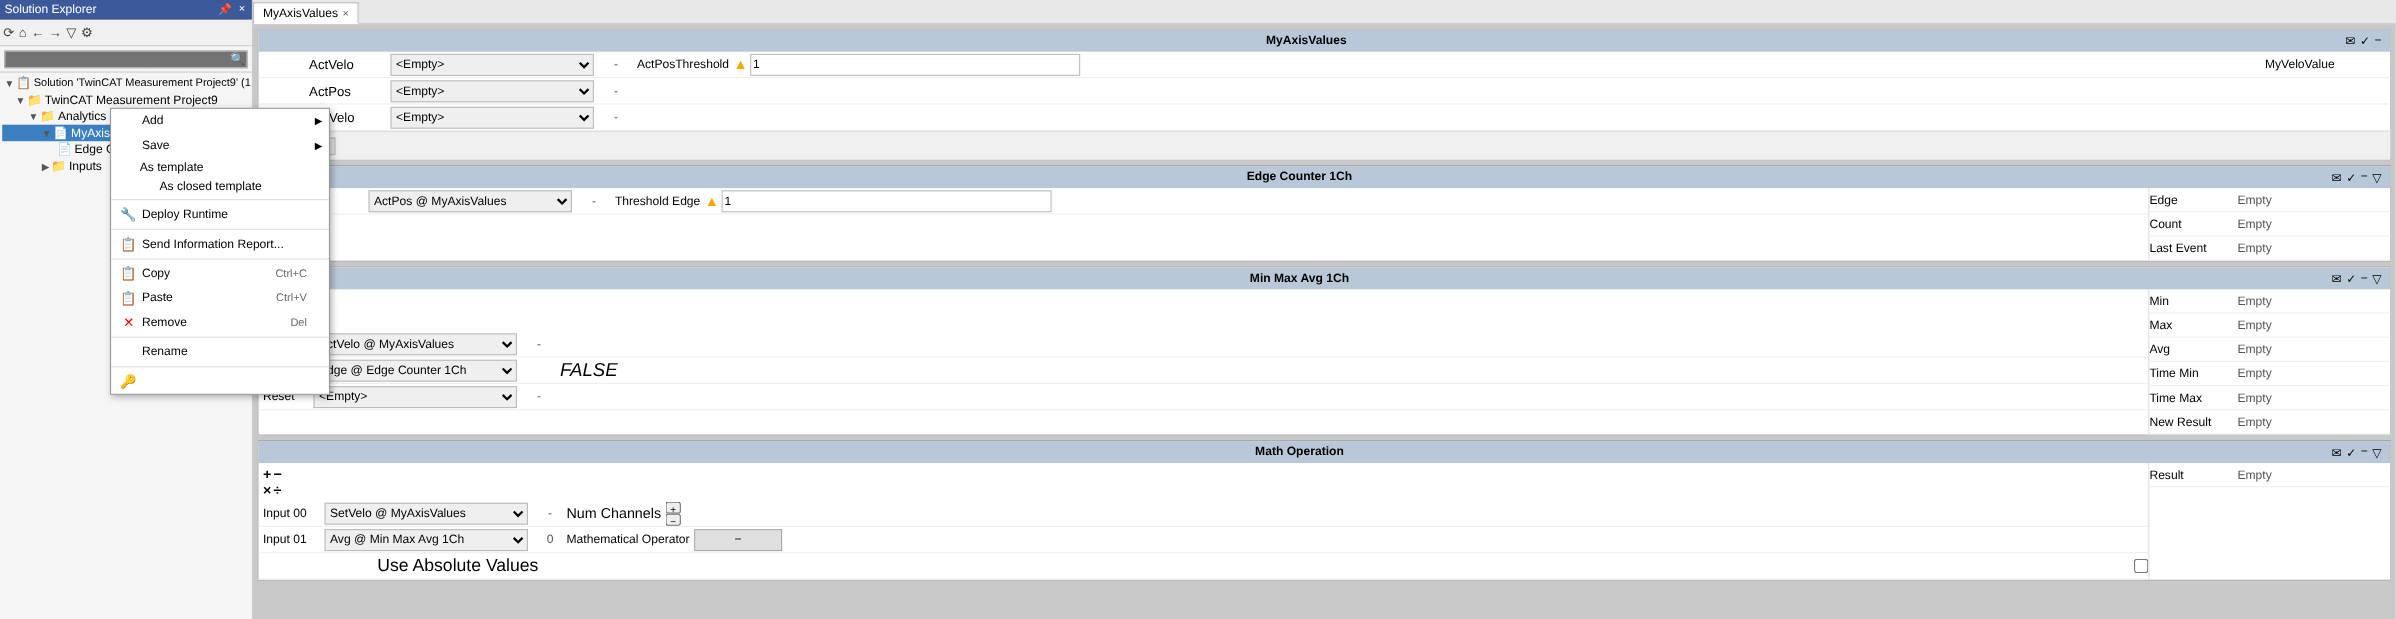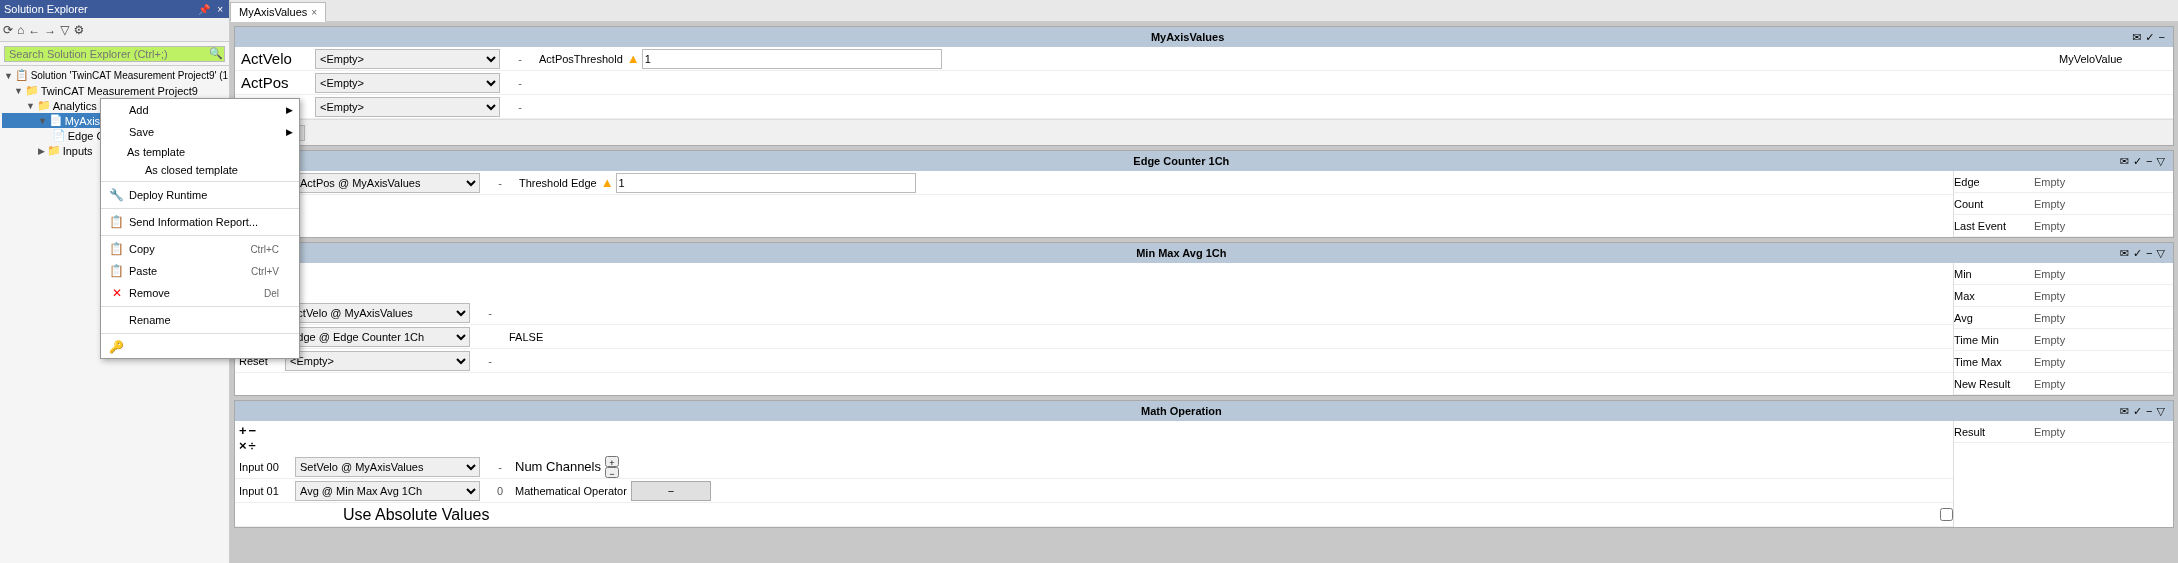--- a/index.html
+++ b/index.html
@@ -12,21 +12,21 @@
     .solution-explorer { width: 230px; height: 100%; background: #f5f5f5; border-right: 1px solid #ccc; display: flex; flex-direction: column; flex-shrink: 0; }
     .se-titlebar { background: #3c5a99; color: white; padding: 2px 4px; display: flex; align-items: center; justify-content: space-between; height: 18px; }
     .se-titlebar-text { font-size: 11px; color: white; }
     .se-titlebar-buttons { display: flex; gap: 2px; }
     .se-titlebar-btn { color: white; font-size: 10px; cursor: pointer; padding: 0 2px; }
     
     .se-toolbar { background: #f0f0f0; border-bottom: 1px solid #ccc; display: flex; align-items: center; padding: 2px; gap: 2px; height: 24px; }
     .se-toolbar-btn { background: none; border: none; cursor: pointer; padding: 1px; font-size: 12px; color: #444; }
     
     .se-search { padding: 2px 4px; display: flex; align-items: center; border-bottom: 1px solid #ccc; height: 24px; }
-    .se-search input { width: 100%; border: 1px solid #bbb; padding: 1px 4px; font-size: 11px; background: #bef264; }
+    .se-search input { width: 100%; border: 1px solid #bbb; padding: 1px 4px; font-size: 11px; background: #737373; }
     .se-search-icon { font-size: 11px; color: #666; margin-left: -16px; z-index: 1; }
     
     .se-tree { flex: 1; overflow-y: auto; padding: 2px; }
     .tree-item { display: flex; align-items: center; padding: 1px 2px; cursor: pointer; white-space: nowrap; }
     .tree-item.selected { background: #3c7fc0; color: white; }
     .tree-arrow { font-size: 9px; margin-right: 2px; color: #555; }
     .tree-icon { margin-right: 2px; font-size: 11px; }
     .tree-label { font-size: 11px; }
     
     
@@ -54,21 +54,21 @@
     .big-panel { background: white; border: 1px solid #aaa; }
     .big-panel-header { background: #b8c8d8; padding: 2px 8px; display: flex; align-items: center; justify-content: space-between; height: 20px; }
     .big-panel-title { font-weight: bold; font-size: 11px; flex: 1; text-align: center; }
     .big-panel-icons { display: flex; gap: 4px; font-size: 11px; }
     
     .panel-body { display: flex; }
     .panel-body-left { flex: 1; }
     .panel-body-right { width: 220px; border-left: 1px solid #ddd; }
     
     .row-grid { display: flex; align-items: center; height: 24px; border-bottom: 1px solid #eee; }
-    .rg-col1 { width: 80px; padding-left: 6px; font-size: 15px; }
+    .rg-col1 { width: 80px; padding-left: 6px; font-size: 12px; margin-left: 40px; }
     .rg-col2 { width: 190px; }
     .rg-col2 select { width: 185px; height: 20px; border: 1px solid #bbb; font-size: 11px; }
     .rg-col3 { width: 30px; font-size: 11px; color: #555; text-align: center; }
     .rg-col4 { flex: 1; padding-left: 4px; font-size: 11px; }
     .rg-col4 input { width: 95%; height: 20px; border: 1px solid #bbb; font-size: 11px; padding: 0 2px; }
     .rkv-row { display: flex; height: 22px; align-items: center; border-bottom: 1px solid #eee; }
     .rkv-key { width: 80px; font-size: 11px; }
     .rkv-val { font-size: 11px; color: #555; }
     
     select { font-size: 11px; }
@@ -342,21 +342,21 @@
             </div>
 
             <div class="row-grid">
               <div style="width:50px; font-size:11px; padding-left:4px;"></div>
               <div class="rg-col2">
                 <select>
                   <option>Edge @ Edge Counter 1Ch</option>
                 </select>
               </div>
               <div class="rg-col3"></div>
-              <div style="flex:1; font-size:11px; padding-left:4px;">FALSE</div>
+              <div style="flex:1; font-size:17px; padding-left:4px;font-style:italic;">FALSE</div>
             </div>
 
             <div class="row-grid">
               <div style="width:50px; font-size:11px; padding-left:4px;">Reset</div>
               <div class="rg-col2">
                 <select>
                   <option>&lt;Empty&gt;</option>
                 </select>
               </div>
               <div class="rg-col3">-</div>

